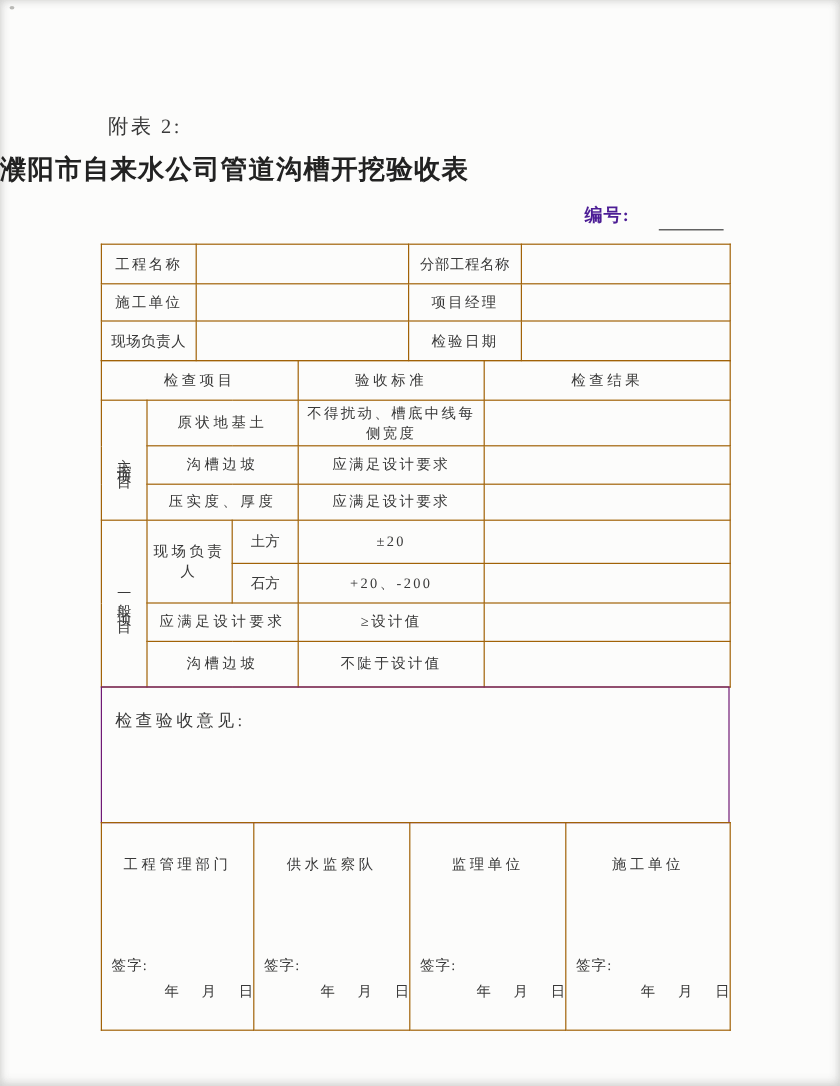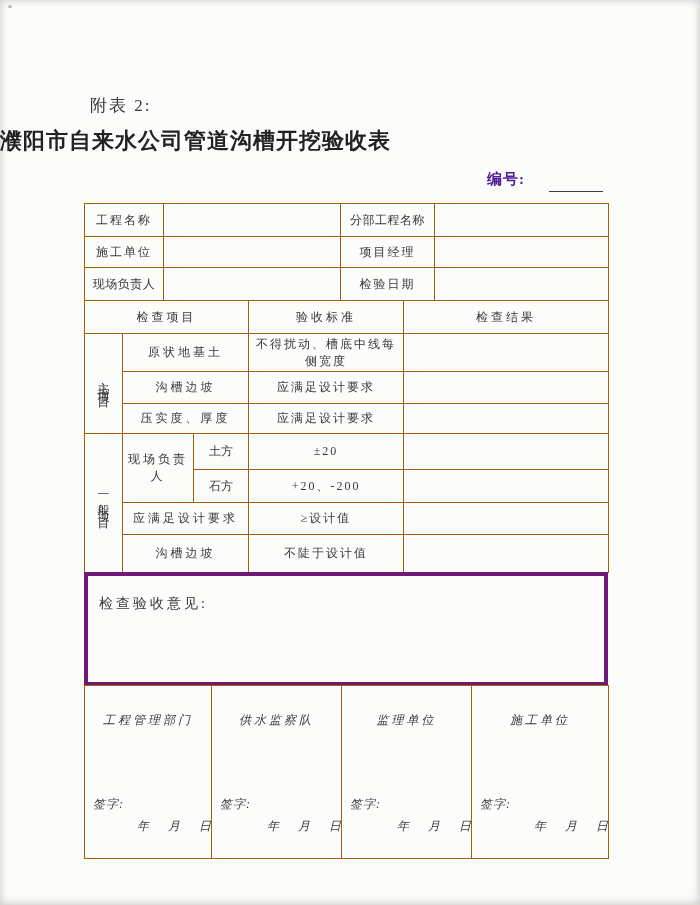--- a/index.html
+++ b/index.html
@@ -31,26 +31,26 @@
   .info-label-narrow{letter-spacing:0.5px}
   
   .c-grp{width:38px}.c-item1{width:71px}.c-item2{width:55px}.c-std{width:155px}.c-res{width:205px}
   .hdr{letter-spacing:3px}
   .item-cell{letter-spacing:3px}
   .std-cell{letter-spacing:2px; line-height:17px; padding:1px 4px}
   .vtext{ writing-mode:vertical-rl; text-orientation:upright; letter-spacing:5px;
           display:inline-block; line-height:1; }
   .vtext.wide{letter-spacing:7px}
   
-  .opinion-box{ box-sizing:border-box; height:114px; border:4px solid #701a75;
+  .opinion-box{ box-sizing:border-box; height:114px; border:1px solid #701a75;
                 background:transparent; }
   .opinion-label{ padding:19px 0 0 11px; font-size:14px; letter-spacing:3px; text-align:left; color:#383838;}
   
   .c-s1{width:127px}.c-s2{width:130px}.c-s3{width:130px}.c-s4{width:137px}
-  .sign-cell{ height:172px; vertical-align:top;font-style:italic; }
+  .sign-cell{ height:172px; vertical-align:top; }
   .org-name{ margin-top:26px; text-align:center; letter-spacing:3px; }
   .sign-label{ margin-top:67px; padding-left:8px; text-align:left; letter-spacing:1px; }
   .date-line{ margin-top:5px; text-align:right; word-spacing:16px; padding-left:4px; }
   .scan-speck{ position:absolute; left:8px; top:5px; width:4px; height:3px; background:#b9b9b6; border-radius:50%; }
 </style>
 </head>
 <body>
 
 <div class="page">
   <div class="scan-speck"></div>

